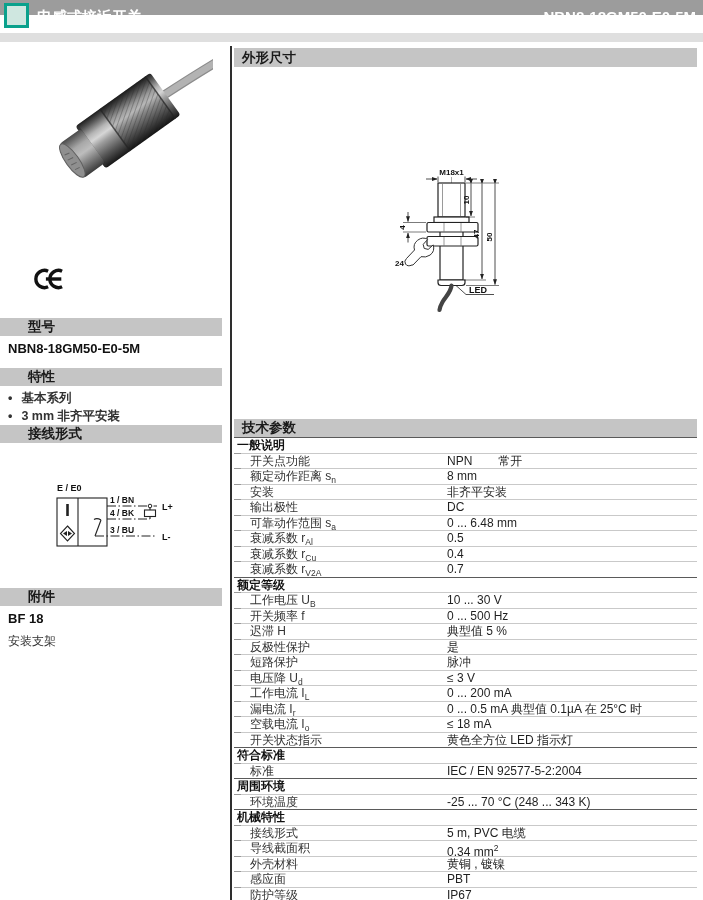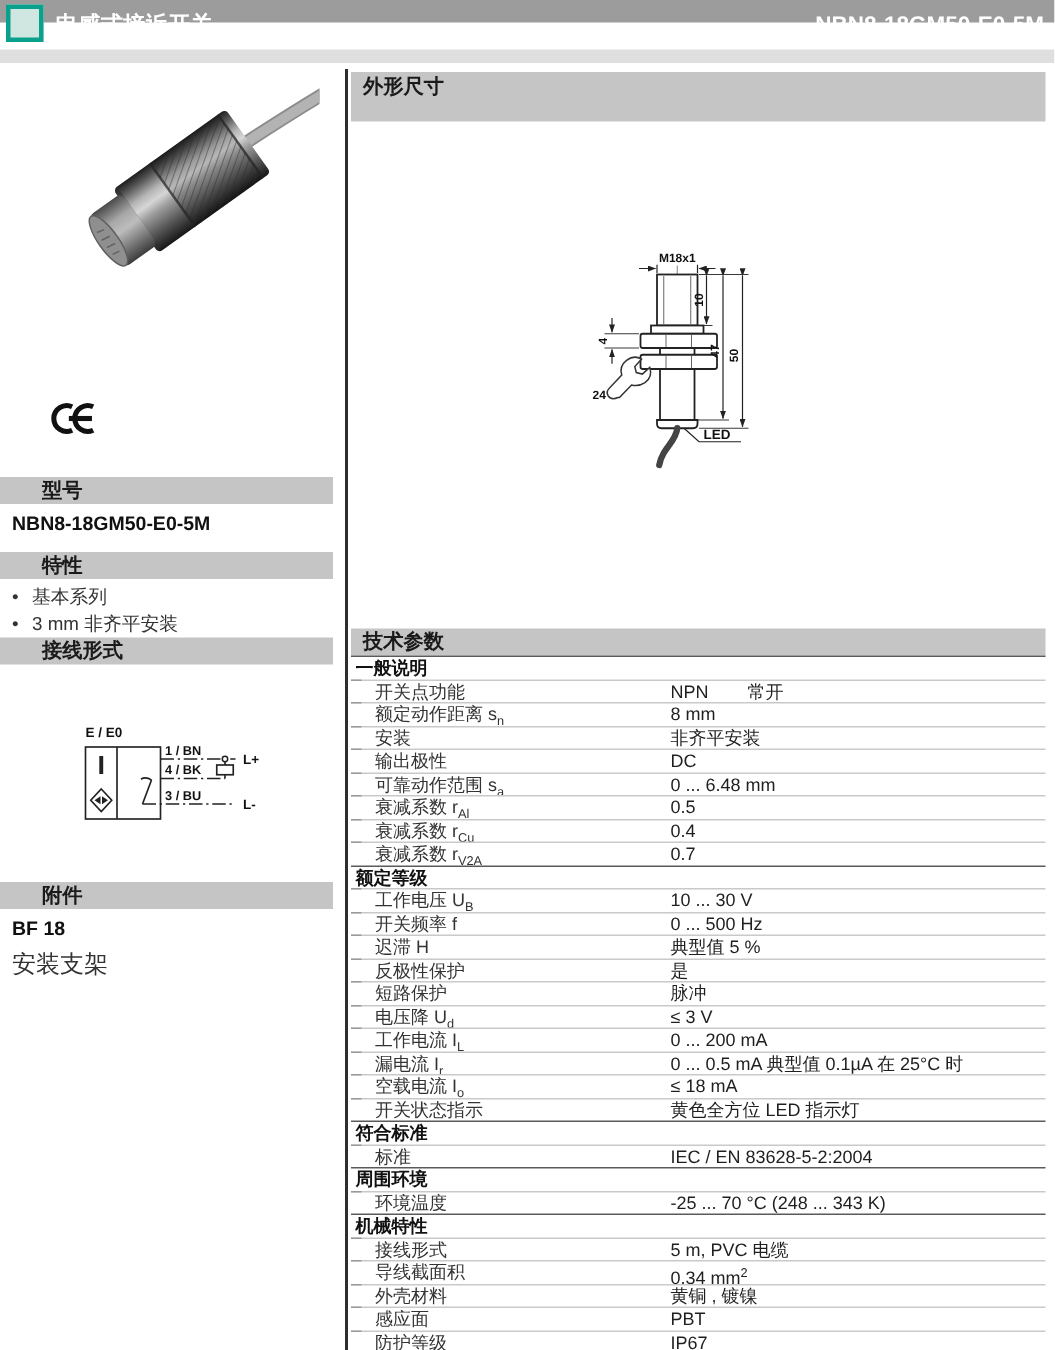--- a/index.html
+++ b/index.html
@@ -11,29 +11,29 @@
   .abs{position:absolute;}
   
   .header{left:0;top:0;width:703px;height:15px;background:#9c9c9c;}
   .hdr-icon{left:4px;top:3px;width:25px;height:25px;background:#cfe7e0;border:3px solid #0aa18c;box-sizing:border-box;}
   .hdr-left{left:37px;top:0;height:33px;line-height:33px;font-size:15px;font-weight:bold;color:#ffffff;}
   .hdr-right{right:7px;top:0;height:33px;line-height:33px;font-size:15px;font-weight:bold;color:#ffffff;}
   .strip{left:0;top:33px;width:703px;height:9px;background:#dfdfdf;}
   
   .bar{background:#c5c5c5;font-size:13.5px;font-weight:bold;color:#1a1a1a;line-height:18px;padding-left:8px;box-sizing:border-box;}
   .bar-left{left:0;width:222px;height:18px;padding-left:28px;}
-  .bar-right{left:234px;width:463px;height:33px;line-height:19px;}
+  .bar-right{left:234px;width:463px;height:19px;line-height:19px;}
   .vline{left:230px;top:46px;width:2px;height:854px;background:#2e2e2e;}
   
   .model-text{left:8px;top:341px;font-size:13px;font-weight:bold;color:#111;}
   .feat-list{left:8px;top:389px;font-size:12.5px;color:#333;}
-  .feat-item{line-height:18px;}
+  .feat-item{line-height:18px;font-weight:bold;}
   .feat-item::before{content:"•";margin-right:9px;color:#333;}
   .acc-model{left:8px;top:611px;font-size:13px;font-weight:bold;color:#111;}
-  .acc-desc{left:8px;top:633px;font-size:16px;color:#333;}
+  .acc-desc{left:8px;top:633px;font-size:12px;color:#333;}
   
   .tech-table{left:234px;top:437px;width:463px;}
   .sectionrow{position:relative;height:15.5px;line-height:15.5px;font-size:12px;font-weight:bold;color:#111;
     border-top:1.5px solid #5a5a5a;box-sizing:border-box;padding-left:3px;}
   .datarow{position:relative;height:15.5px;line-height:15.5px;font-size:12px;color:#333;
     border-top:1px solid #c9c9c9;box-sizing:border-box;}
   .datarow:last-child{border-bottom:1px solid #c9c9c9;}
   .datarow::before{content:"";position:absolute;left:0;top:-1px;width:7px;height:1px;background:#9a9a9a;}
   .lab{position:absolute;left:16px;top:0;white-space:nowrap;text-align:right;}
   .val{position:absolute;left:186px;top:0;white-space:nowrap;color:#1f1f1f;margin-left:27px;}
@@ -298,21 +298,21 @@
       <span class="lab">空载电流 I<sub>o</sub></span>
       <span class="val">≤ 18 mA</span>
     </div>
     <div class="datarow">
       <span class="lab">开关状态指示</span>
       <span class="val">黄色全方位 LED 指示灯</span>
     </div>
     <div class="sectionrow">符合标准</div>
     <div class="datarow">
       <span class="lab">标准</span>
-      <span class="val">IEC / EN 83628-5-2:2004</span>
+      <span class="val">IEC / EN 92577-5-2:2004</span>
     </div>
     <div class="sectionrow">周围环境</div>
     <div class="datarow">
       <span class="lab">环境温度</span>
       <span class="val">-25 ... 70 °C (248 ... 343 K)</span>
     </div>
     <div class="sectionrow">机械特性</div>
     <div class="datarow">
       <span class="lab">接线形式</span>
       <span class="val">5 m, PVC 电缆</span>

